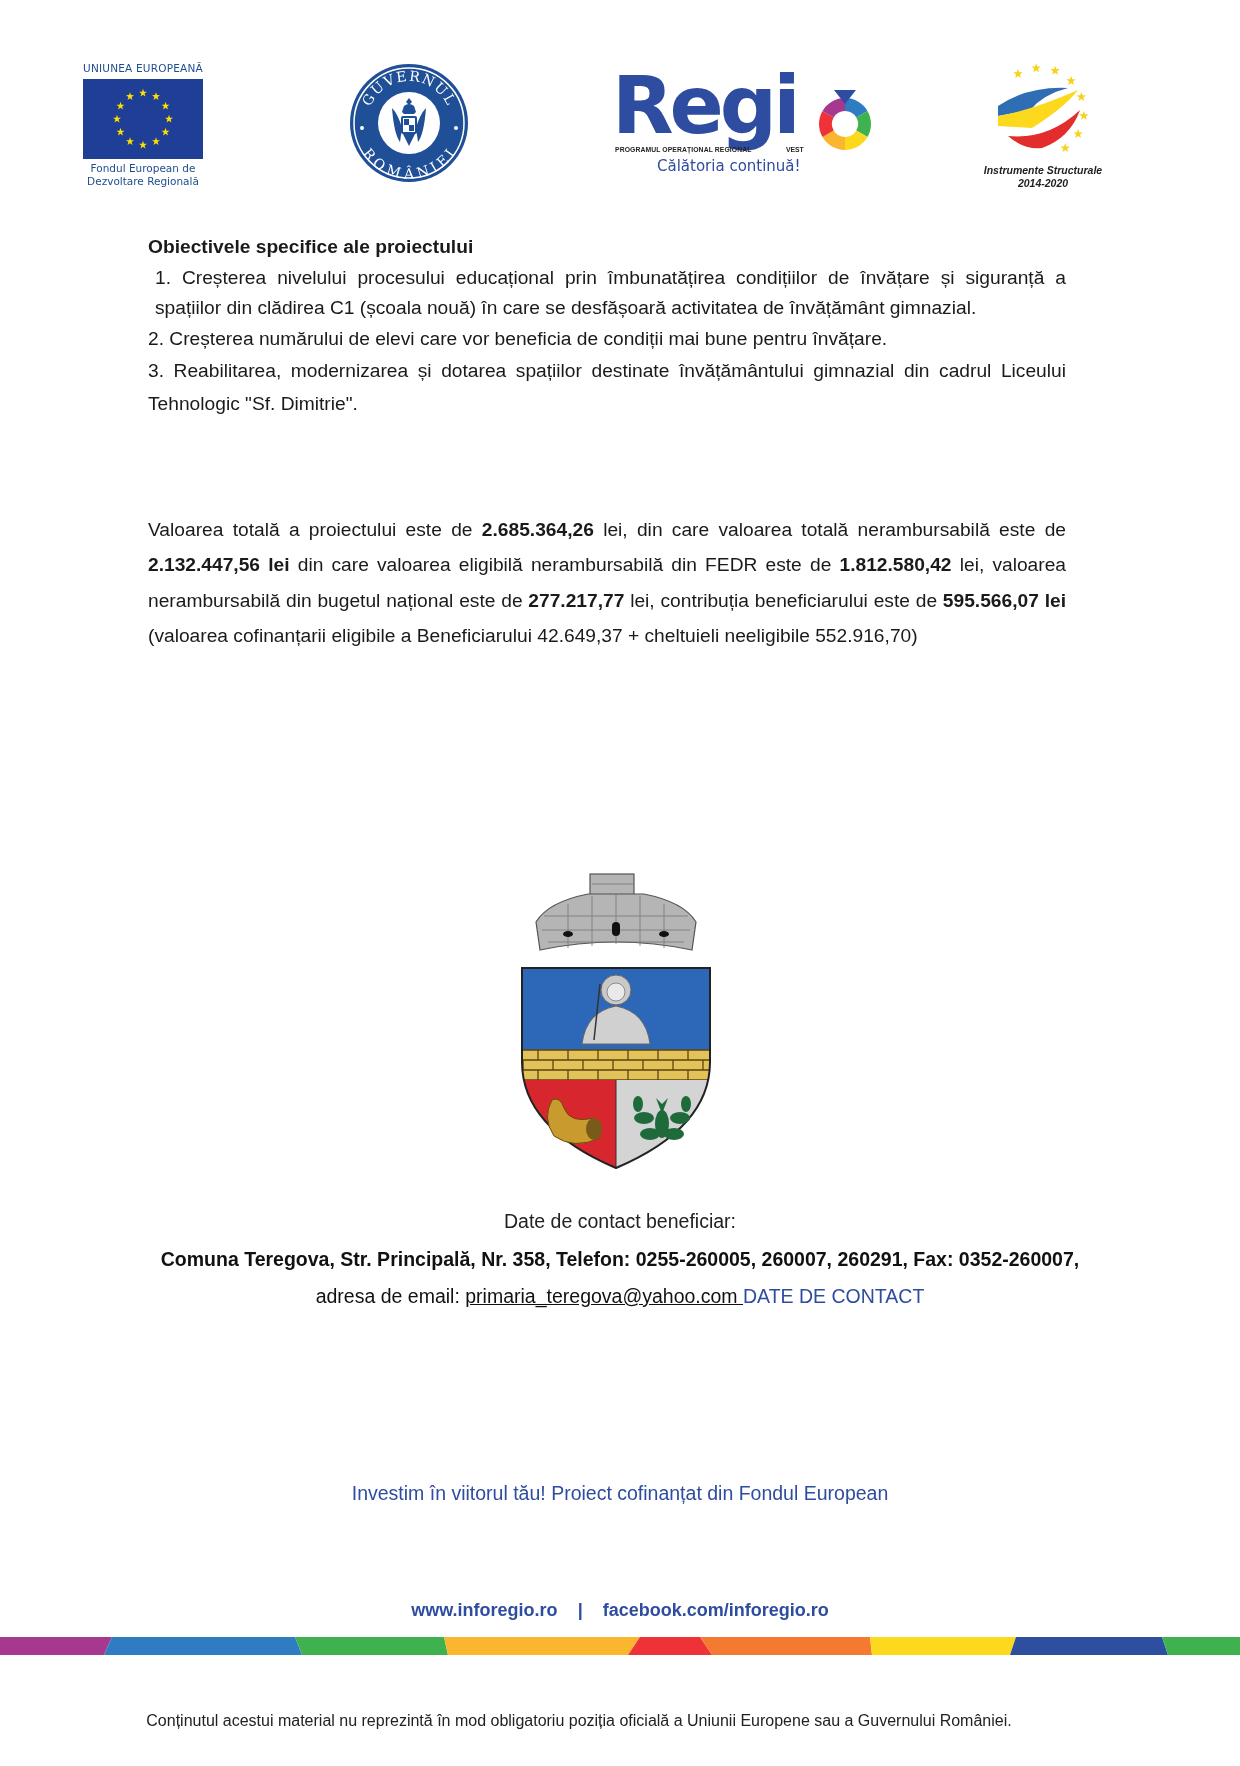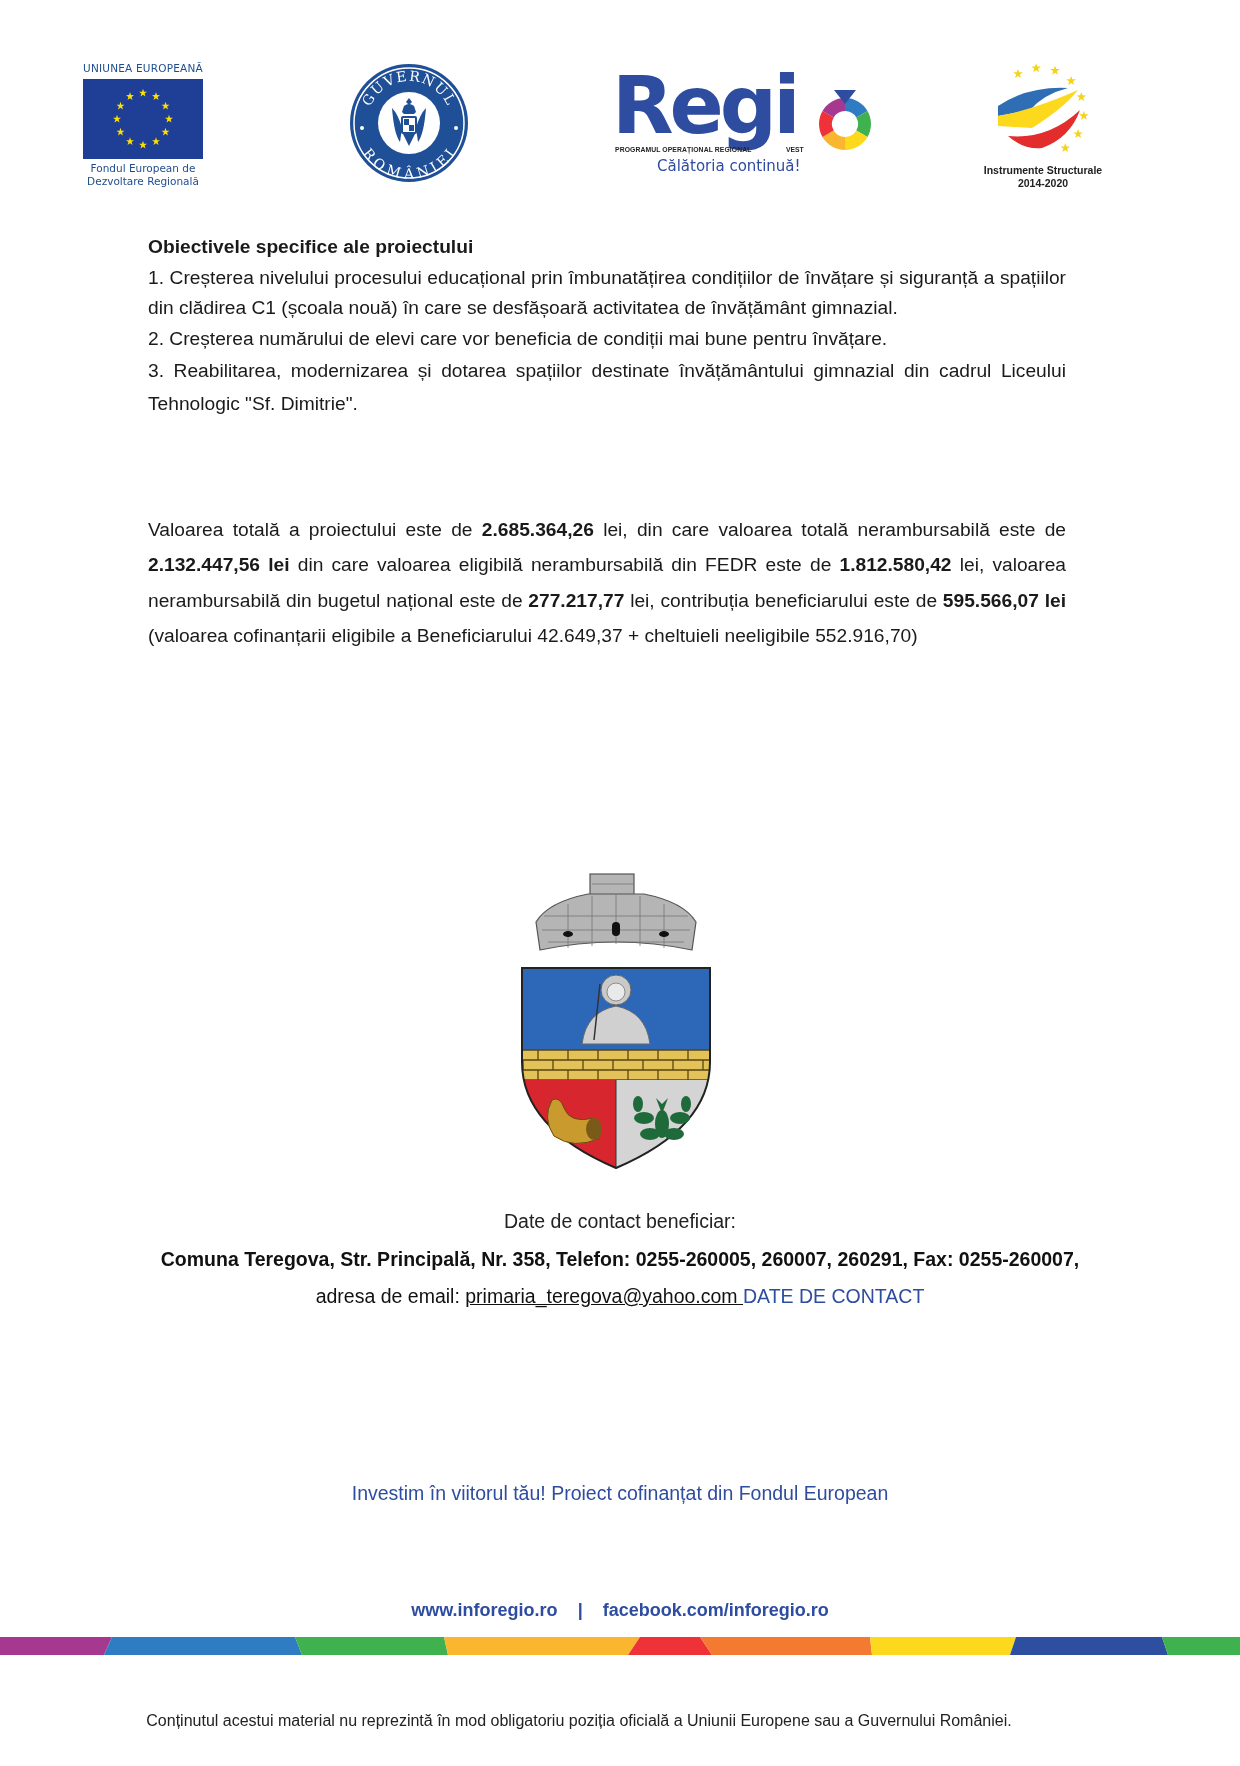--- a/index.html
+++ b/index.html
@@ -16,29 +16,29 @@
 
   .gov-logo { left: 348px; top: 62px; width: 122px; height: 122px; }
 
   .regio-logo { left: 612px; top: 68px; width: 260px; height: 112px; }
   .regio-word { position: absolute; left: 0; top: -8px; font-family: "DejaVu Sans", sans-serif; font-weight: bold; font-size: 80px; color: #2e4ca0; letter-spacing: -4px; line-height: 92px; }
   .regio-o { position: absolute; left: 205px; top: 20px; }
   .regio-sub { position: absolute; left: 3px; top: 78px; font-size: 6.8px; font-weight: bold; color: #222; letter-spacing: 0.1px; font-family: "Liberation Sans", sans-serif; white-space: nowrap; }
   .regio-vest { position: absolute; left: 174px; top: 78px; font-size: 6.8px; font-weight: bold; color: #222; font-family: "Liberation Sans", sans-serif; }
   .regio-tag { position: absolute; left: 45px; top: 89px; font-size: 15px; color: #2e4ca0; font-family: "DejaVu Sans", sans-serif; white-space: nowrap; }
 
-  .is-logo { left: 968px; top: 56px; width: 150px; height: 140px; text-align: center; }
+  .is-logo { left: 968px; top: 56px; width: 150px; height: 140px; text-align: center; font-style: italic; }
   .is-text { position: absolute; left: 0; top: 108px; width: 150px; font-size: 10.5px; font-weight: bold; color: #222; line-height: 13px; font-family: "Liberation Sans", sans-serif; }
 
   
   .content { position: absolute; left: 148px; width: 918px; font-family: "Liberation Sans", sans-serif; font-size: 19.2px; color: #1a1a1a; }
   .objectives { top: 232px; line-height: 30.6px; }
   .objectives .heading { font-weight: bold; }
   .objectives p { text-align: justify; text-align-last: left; }
-  .just { text-align: justify; }
+  .just { text-align: justify; margin-left: 7px; }
   .objectives .p3 { line-height: 33px; }
 
   .values { top: 512px; line-height: 35.3px; text-align: justify; }
   .values b { font-weight: bold; }
 
   
   .coat { position: absolute; left: 508px; top: 872px; width: 216px; height: 300px; }
 
   
   .contact { position: absolute; left: 60px; width: 1120px; text-align: center; font-family: "Liberation Sans", sans-serif; }
@@ -214,21 +214,21 @@
       <ellipse cx="142" cy="262" rx="10" ry="6"></ellipse>
       <ellipse cx="166" cy="262" rx="10" ry="6"></ellipse>
       <ellipse cx="154" cy="252" rx="7" ry="14"></ellipse>
       <ellipse cx="130" cy="232" rx="5" ry="8"></ellipse>
       <ellipse cx="178" cy="232" rx="5" ry="8"></ellipse>
     </g>
   </svg>
 </div>
 
 <div class="contact contact-label">Date de contact beneficiar:</div>
-<div class="contact contact-line">Comuna Teregova, Str. Principală, Nr. 358, Telefon: 0255-260005, 260007, 260291, Fax: 0255-260007,</div>
+<div class="contact contact-line">Comuna Teregova, Str. Principală, Nr. 358, Telefon: 0255-260005, 260007, 260291, Fax: 0352-260007,</div>
 <div class="contact contact-email-line">
   <span>adresa de email: </span><a class="email-link">primaria_teregova@yahoo.com </a><a class="contact-link">DATE DE CONTACT</a>
 </div>
 
 <div class="slogan">
   <div>Investim în viitorul tău! Proiect cofinanțat din Fondul European</div>
 </div>
 
 <svg class="color-bar" width="1240" height="18" viewBox="0 0 1240 18" id="color-bar">
     <path d="M0 0 L112 0 L104 18 L0 18 Z" fill="#a6398f"></path>

